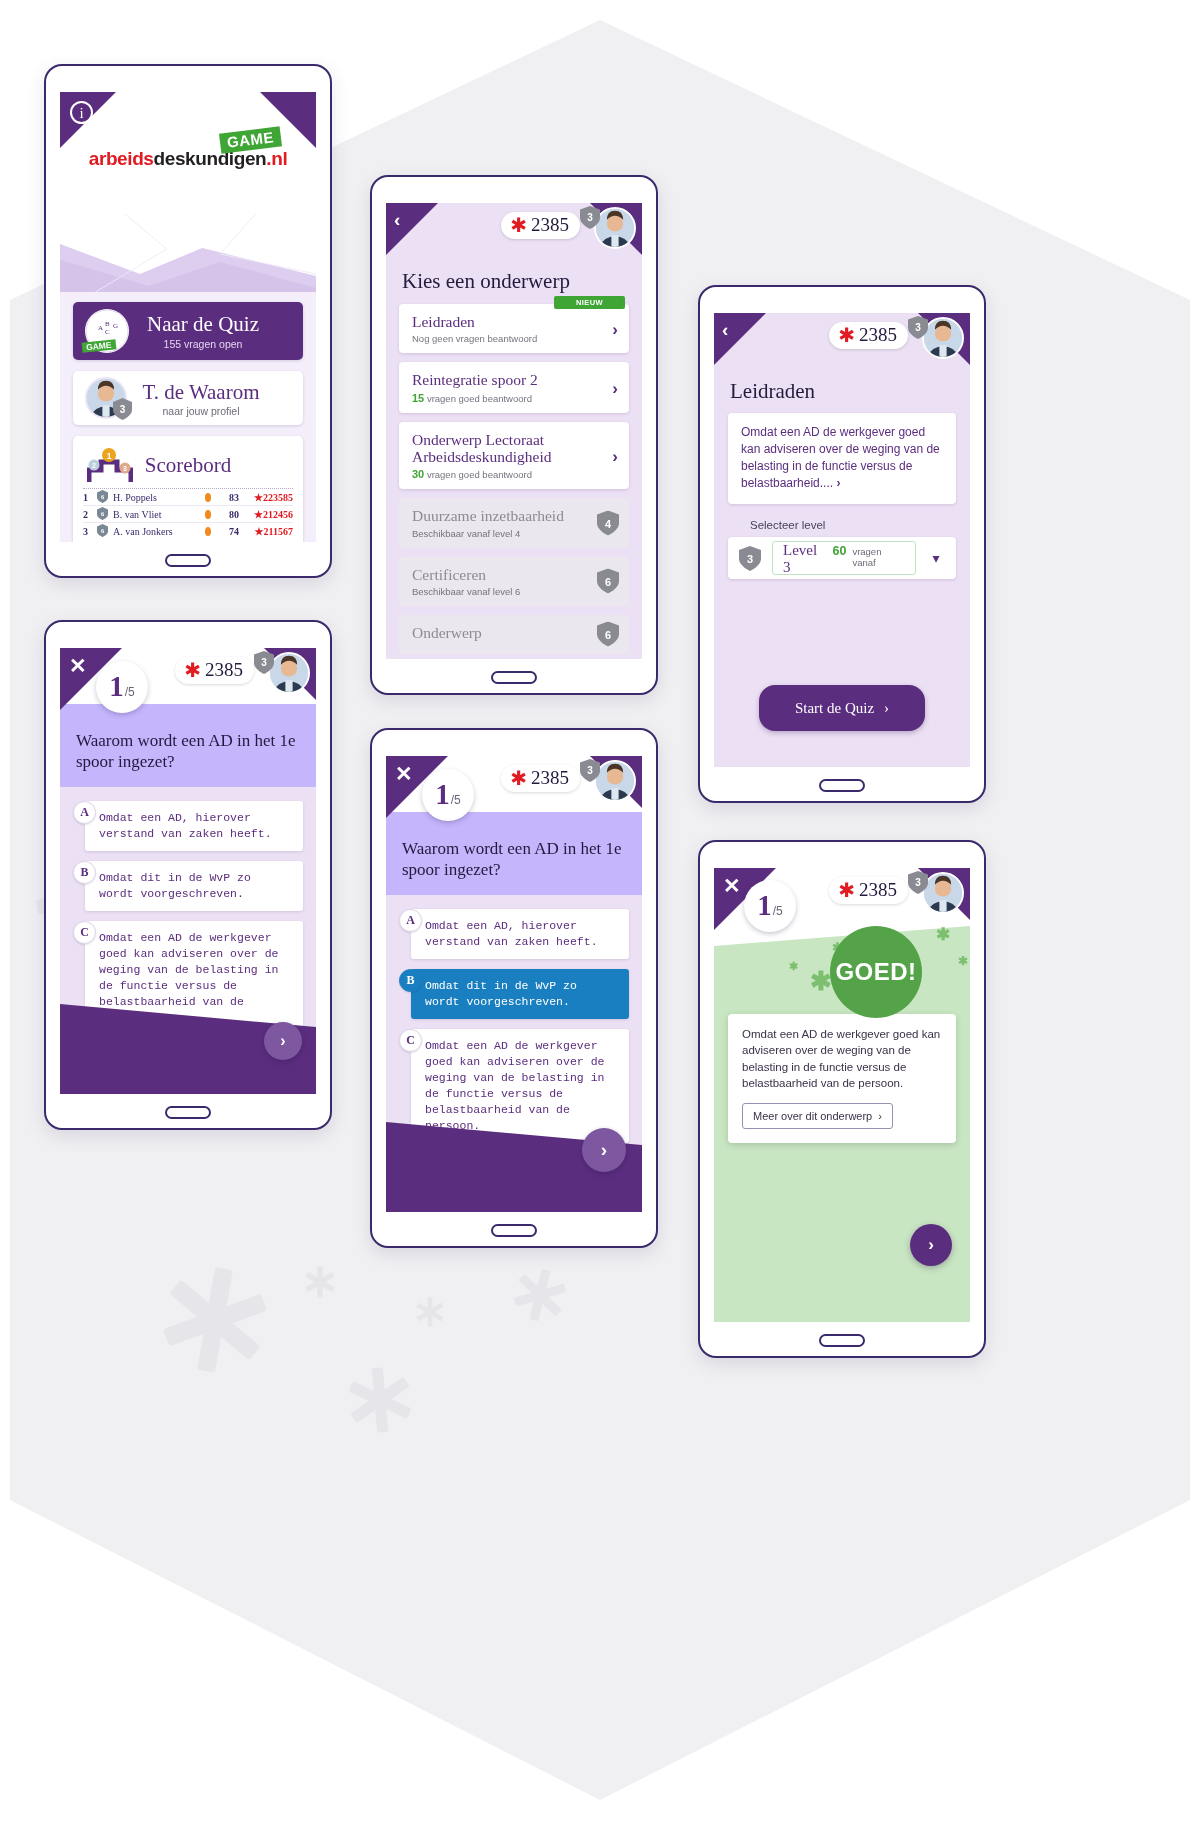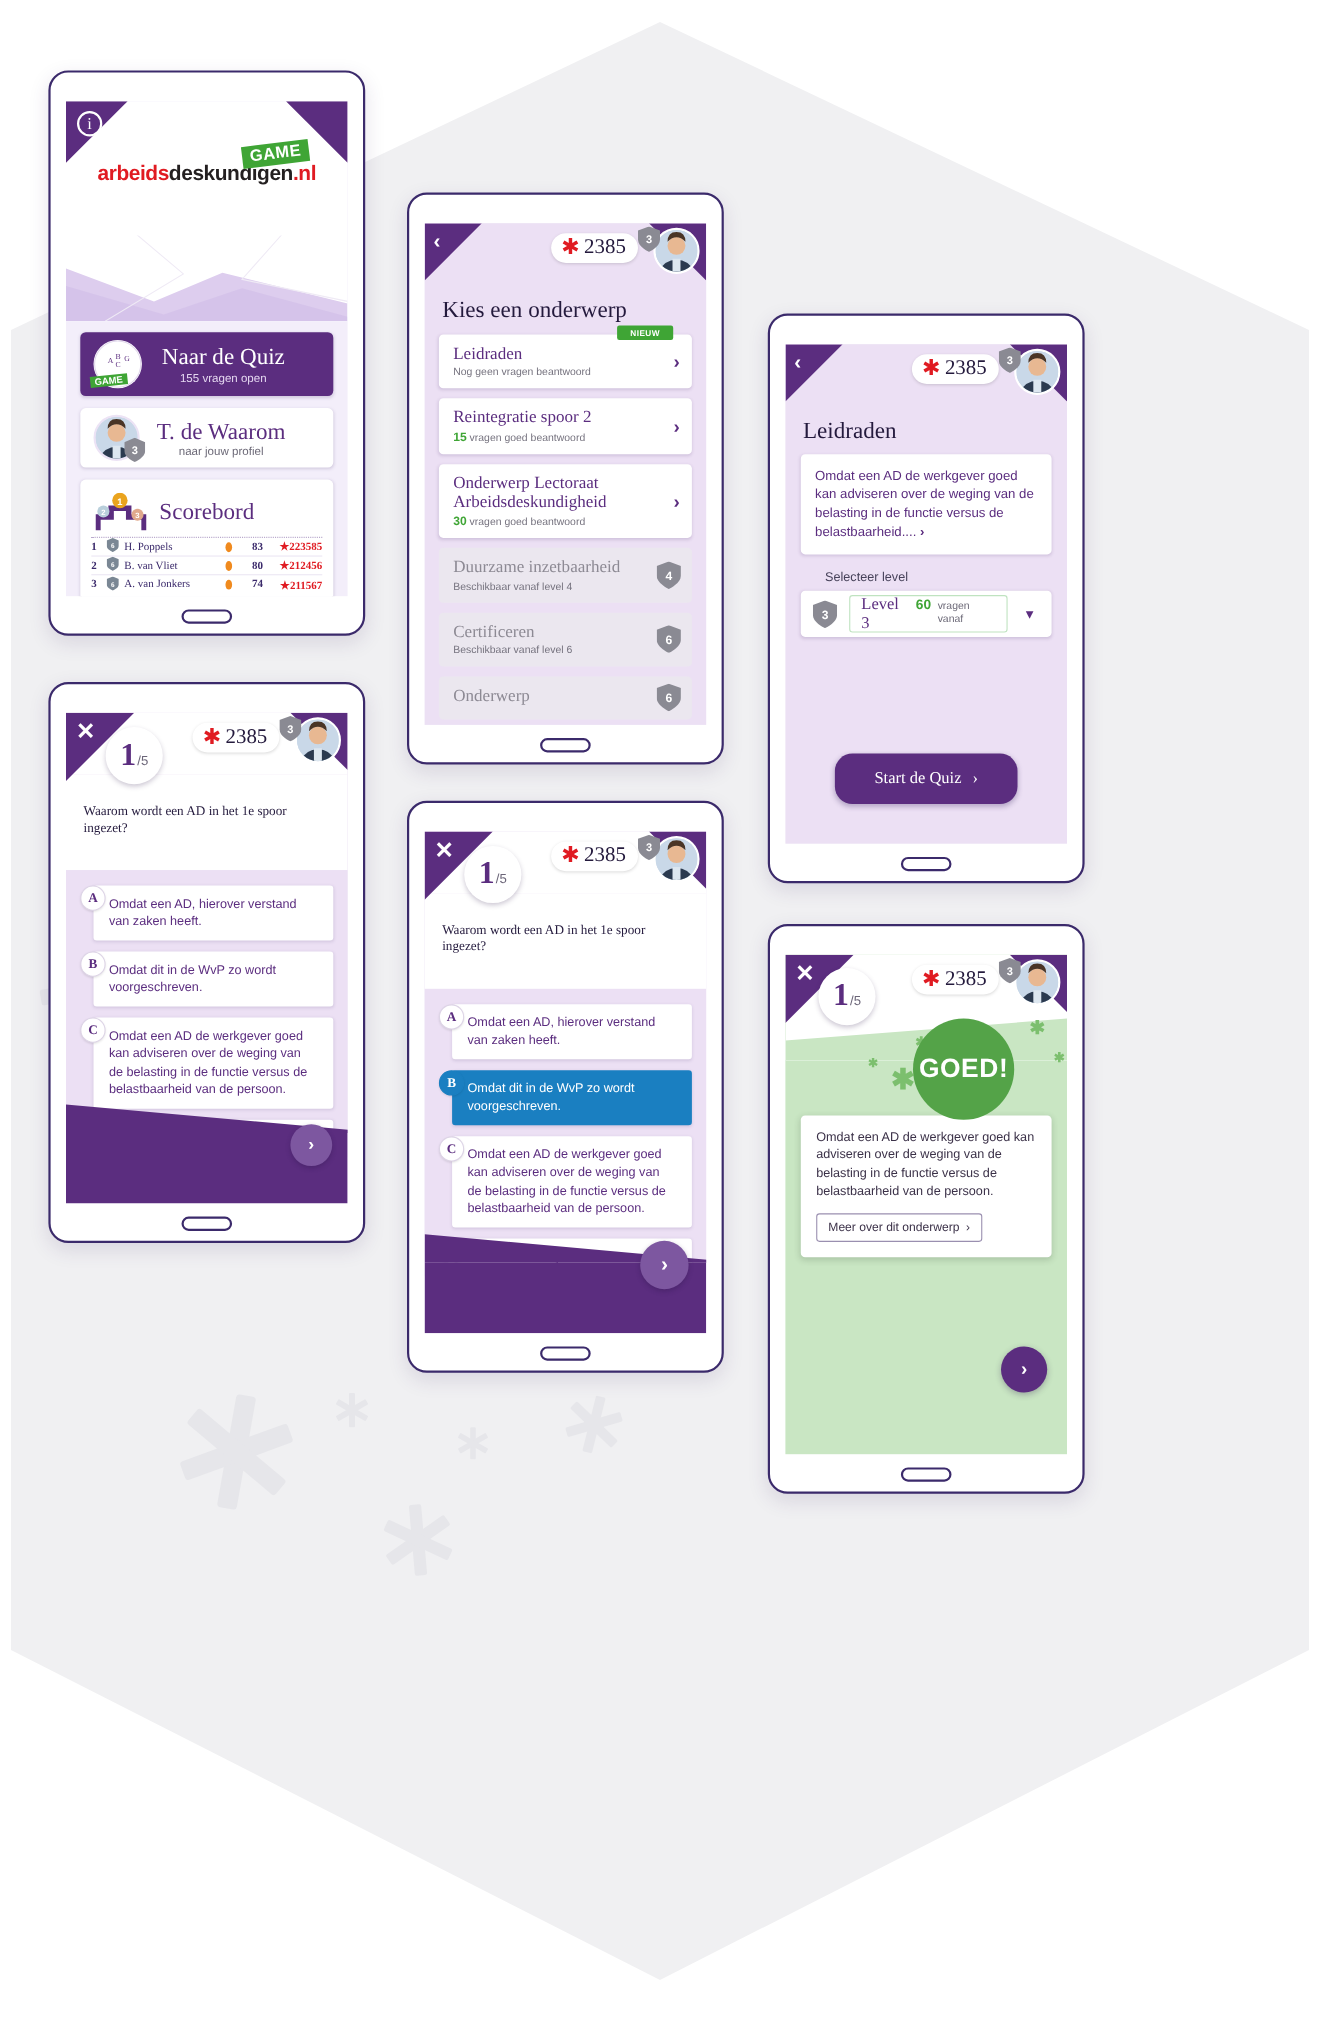--- a/index.html
+++ b/index.html
@@ -185,22 +185,22 @@
     font-family:"Liberation Serif", serif; font-size:15.5px; color:#5b2d7f; line-height:1.12;
   }
   .topic-card.locked .tc-name { color:#8d8a94; }
   .topic-card .tc-sub { font-size:9.5px; color:#76737f; margin-top:3px; }
   .topic-card .tc-sub b.g { color:#3fa535; font-size:11px; }
   .chev {
     position:absolute; right:11px; top:50%; transform:translateY(-50%);
     color:#5b2d7f; font-size:17px; font-weight:bold; line-height:1;
   }
   .nieuw {
-    position:absolute; right:17px; top:-8px; background:#3fa535; color:#fff;
-    font-size:7.5px; font-weight:bold; letter-spacing:.4px; padding:2px 12px; border-radius:2px;
+    position:absolute; right:4px; top:-8px; background:#3fa535; color:#fff;
+    font-size:7.5px; font-weight:bold; letter-spacing:.4px; padding:2px 22px; border-radius:2px;
   }
   .lockshield { position:absolute; right:10px; top:50%; transform:translateY(-50%); width:22px; height:25px; }
 
   
   #dev-leidraden { left:698px; top:285px; width:288px; height:518px; }
   #dev-leidraden .screen { background:#ece0f4; }
   .ld-title {
     font-family:"Liberation Serif", serif; font-size:21px; color:#241a3d; padding:14px 16px 9px;
   }
   .ld-card {
@@ -244,36 +244,37 @@
   }
   .q-counter {
     position:absolute; left:36px; top:13px; z-index:5;
     width:52px; height:52px; border-radius:50%; background:#fff;
     box-shadow:0 2px 5px rgba(50,30,80,.25);
     display:flex; align-items:baseline; justify-content:center; padding-top:9px;
   }
   .q-counter .n { font-family:"Liberation Serif", serif; font-size:29px; color:#5b2d7f; font-weight:bold;}
   .q-counter .d { font-size:12px; color:#6b6578; margin-left:1px; }
   .q-text {
-    font-family:"Liberation Serif", serif; font-size:12px; color:#241a3d;
-    padding:26px 16px 31px; line-height:1.25; background:#ffffff;
+    font-family:"Liberation Serif", serif; font-size:17px; color:#241a3d;
+    padding:26px 16px 14px; line-height:1.25; background:#c4b5fd;
   }
   .ans-area { background:#ece0f4; padding:4px 13px 0; position:relative; }
   .ans-row { position:relative; margin-bottom:9px; }
   .ans-letter {
     position:absolute; left:0; top:0; width:23px; height:23px; border-radius:50%;
     background:#fff; border:1px solid #ddd4e6; z-index:4;
     display:flex; align-items:center; justify-content:center;
     font-family:"Liberation Serif", serif; font-size:12px; color:#5b2d7f; font-weight:bold;
     box-shadow:0 1px 2px rgba(0,0,0,.1);
   }
   .ans-box {
     margin-left:12px; margin-top:10px; background:#fff; border-radius:3px;
     padding:9px 14px 9px 14px; font-size:11.5px; line-height:1.4; color:#5b2d7f;
     box-shadow:0 1px 3px rgba(60,40,100,.14);
+    font-family:Liberation Mono, monospace;
   }
   .ans-row.selected .ans-letter { background:#1a7fc1; color:#fff; border-color:#1a7fc1; }
   .ans-row.selected .ans-box { background:#1a7fc1; color:#fff; }
   .next-fab {
     position:absolute; width:38px; height:38px; border-radius:50%;
     background:#7d57a0; color:#fff; display:flex; align-items:center; justify-content:center;
     font-size:16px; font-weight:bold; z-index:9;
     box-shadow:0 2px 5px rgba(40,20,70,.3);
   }
   .bottom-band {

